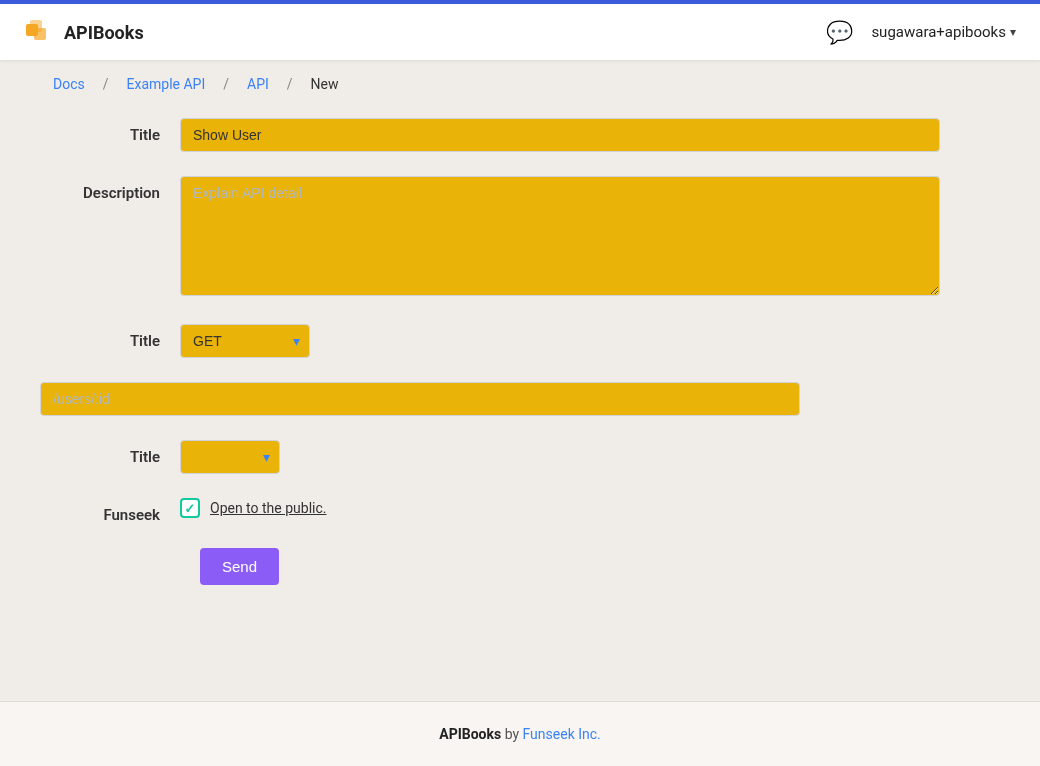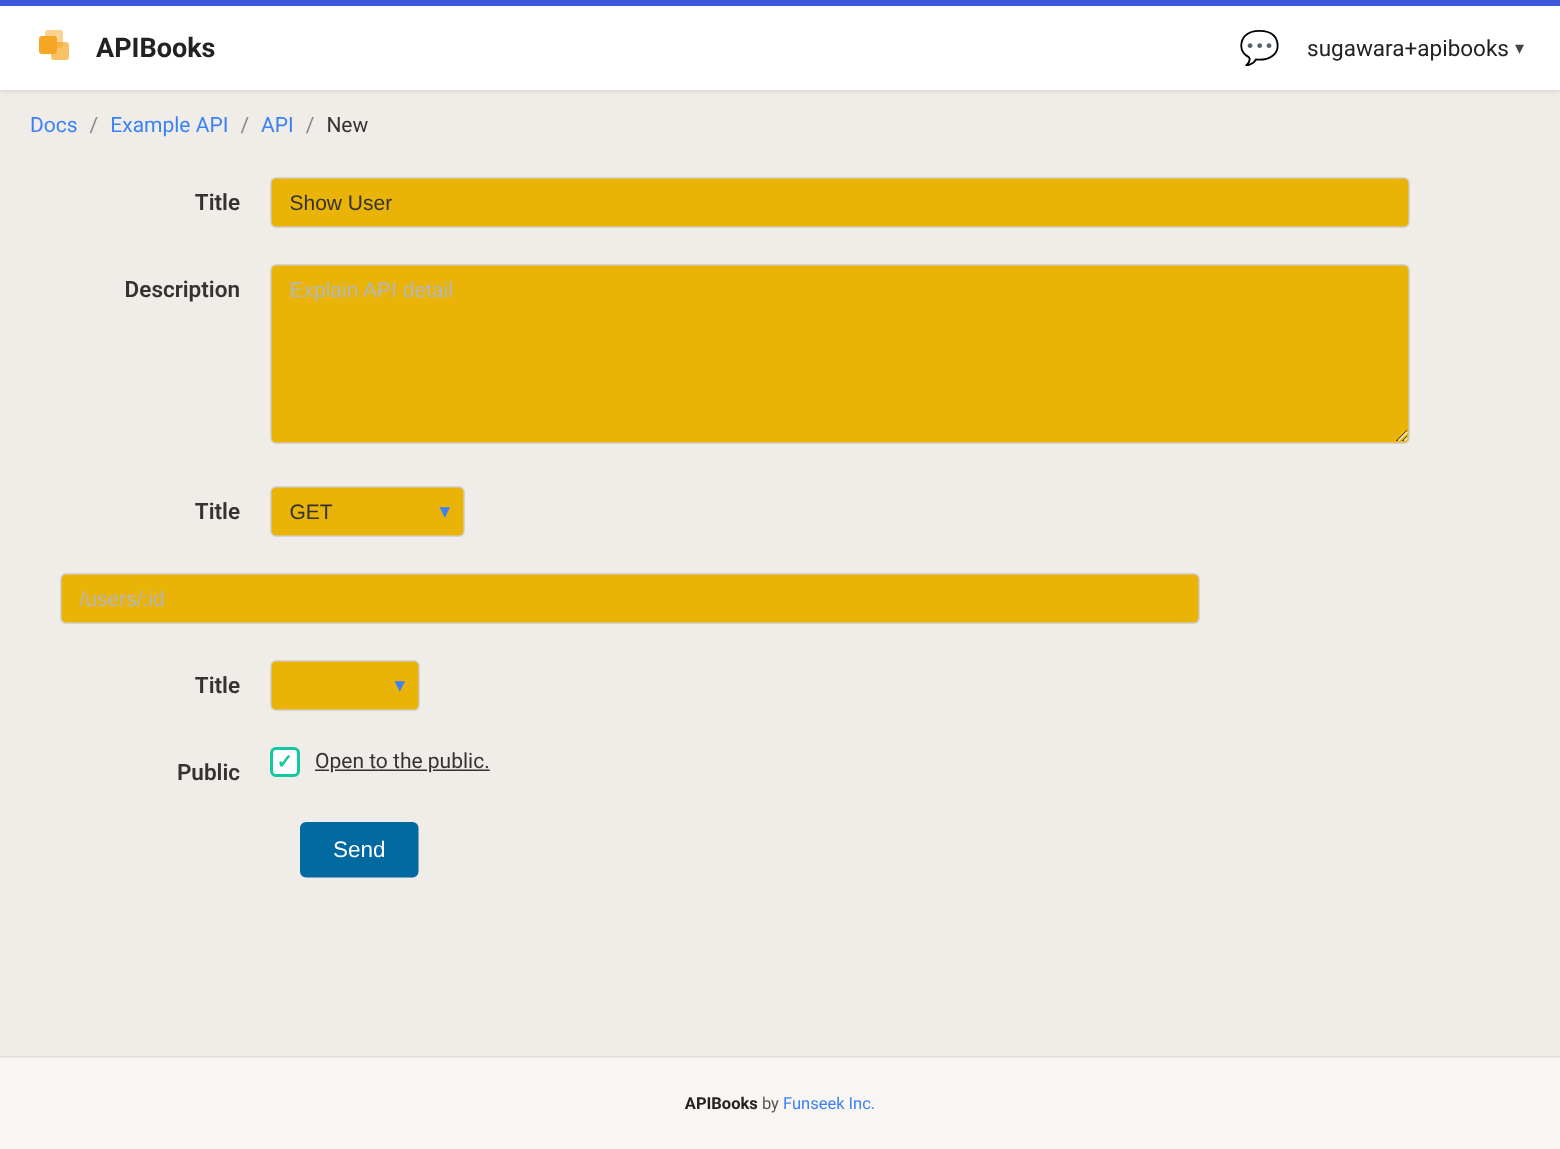--- a/index.html
+++ b/index.html
@@ -52,23 +52,23 @@
       color: #222;
       cursor: pointer;
     }
     .chevron-down {
       font-size: 12px;
       color: #444;
     }
 
     
     .breadcrumb {
-      padding: 16px 20px;
-      display: flex;
-      gap: 8px;
+      padding: 16px 53px;
+      display: flex;
+      gap: 18px;
       font-size: 14px;
     }
     .breadcrumb a {
       color: #3b82f6;
       text-decoration: none;
     }
     .breadcrumb .sep { color: #888; }
     .breadcrumb .current { color: #333; }
 
     
@@ -184,38 +184,38 @@
       font-weight: 700;
     }
     .public-label {
       font-size: 14px;
       color: #333;
       text-decoration: underline;
     }
 
     
     .send-btn {
-      background: #0369a1;
+      background: #8b5cf6;
       color: #fff;
       border: none;
       border-radius: 4px;
       padding: 10px 22px;
       font-size: 15px;
       font-weight: 500;
       cursor: pointer;
       margin-left: 160px;
     }
 
     
     .footer {
       background: #f8f5f2;
       border-top: 1px solid #e0dbd5;
       padding: 24px;
       text-align: center;
-      font-size: 11px;
+      font-size: 14px;
       color: #555;
     }
     .footer a {
       color: #3b82f6;
       text-decoration: none;
     }
     .footer strong { font-weight: 700; color: #222; }
   </style>
 </head>
 <body>
@@ -292,21 +292,21 @@
       <div class="group-select-wrapper">
         <select>
           <option value=""></option>
         </select>
         <span class="select-arrow">▾</span>
       </div>
     </div>
   </div>
 
   <div class="form-row">
-    <div class="form-label">Public</div>
+    <div class="form-label">Funseek</div>
     <div class="form-control">
       <div class="public-row">
         <div class="public-checkbox">
           <span class="checkmark">✓</span>
         </div>
         <span class="public-label">Open to the public.</span>
       </div>
     </div>
   </div>
 

